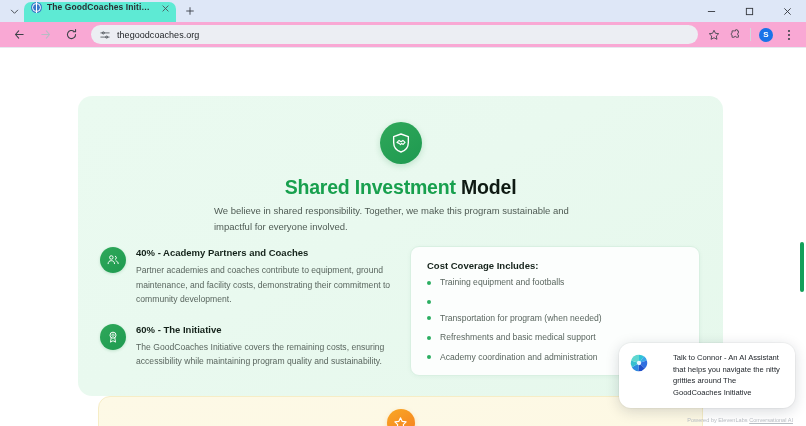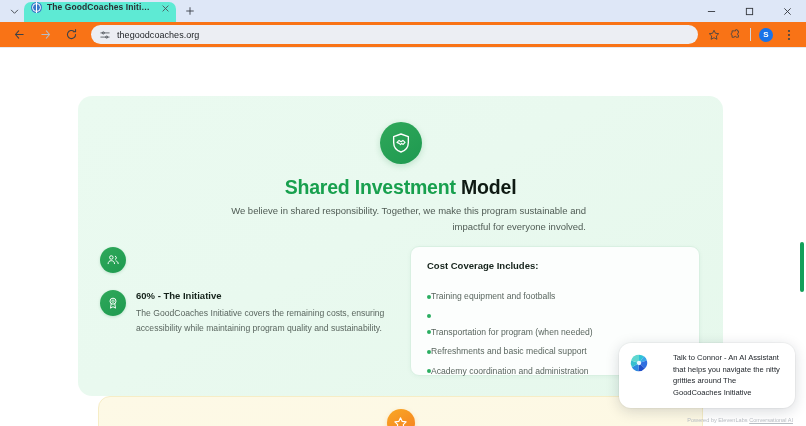--- a/index.html
+++ b/index.html
@@ -52,21 +52,21 @@
   }
   .win-controls {
     position: absolute; right: 0; top: 0; height: 22px; display: flex; align-items: center;
   }
   .win-btn {
     width: 38px; height: 22px; display: flex; align-items: center; justify-content: center;
     color: #33373d;
   }
 
   .toolbar {
-    height: 26px; background: #f97316; display: flex; align-items: center;
+    height: 26px; background: #f9a8d4; display: flex; align-items: center;
     padding: 0 6px; gap: 0px; border-bottom: 1px solid #e6e9ef;
   }
   .nav-btn {
     width: 26px; height: 26px; display: flex; align-items: center; justify-content: center;
     color: #3c4148; border-radius: 50%;
   }
   .nav-btn.disabled { color: #b7bcc4; }
   .omnibox {
     flex: 1 1 auto; height: 19px; background: #eceef3; border-radius: 10px;
     display: flex; align-items: center; padding: 0 9px; gap: 7px; margin: 0 5px 0 7px;
@@ -104,21 +104,21 @@
   }
 
   .hero-title {
     position: absolute; left: 0; right: 0; top: 80px; text-align: center;
     font-size: 19.5px; font-weight: bold; color: #0f1a13; letter-spacing: -0.01em;
   }
   .hero-title .accent { color: #18a04e; margin-top: 31px; }
 
   .hero-sub {
     position: absolute; left: 136px; width: 372px; top: 107px;
-    text-align: right; font-size: 9.5px; color: #4f5b54; line-height: 15.5px;
+    text-align: left; font-size: 9.5px; color: #4f5b54; line-height: 15.5px;
   }
 
   
   .points { position: absolute; left: 22px; top: 150px; width: 300px; }
   .point { display: flex; gap: 10px; margin-bottom: 16px; }
   .point-badge {
     width: 26px; height: 26px; border-radius: 50%; flex: 0 0 auto; margin-top: 1px;
     background: linear-gradient(145deg, #2fa85a 0%, #1e9a50 100%);
     display: flex; align-items: center; justify-content: center;
     box-shadow: 0 1px 3px rgba(30,140,70,.2);
@@ -127,24 +127,24 @@
   .point-title { font-size: 9.5px; font-weight: bold; color: #14221a; margin-bottom: 5px; }
   .point-text { font-size: 8.6px; color: #5a665f; line-height: 14.5px; }
 
   
   .cost-card {
     position: absolute; left: 332px; top: 150px; width: 290px; height: 130px;
     background: rgba(255,255,255,.86); border: 1px solid #d9f0e2;
     border-radius: 9px; padding: 13px 16px;
     box-shadow: 0 1px 4px rgba(40,120,75,.05);
   }
-  .cost-title { font-size: 9.5px; font-weight: bold; color: #14221a; margin-bottom: 20px; }
+  .cost-title { font-size: 9.5px; font-weight: bold; color: #14221a; margin-bottom: 6px; }
   .cost-list { list-style: none; }
   .cost-item {
-    display: flex; align-items: flex-start; gap: 0; margin-bottom: 8.5px;
+    display: flex; align-items: flex-start; gap: 9px; margin-bottom: 8.5px;
     font-size: 8.6px; color: #5a665f; line-height: 11px;
   }
   .cost-dot {
     width: 4px; height: 4px; border-radius: 50%; background: #2bae61;
     flex: 0 0 auto; margin-top: 3.5px;
   }
 
   
   .cream-card {
     position: absolute; left: 98px; top: 348px; width: 605px; height: 90px;
@@ -304,20 +304,24 @@
       <div class="points">
 
         <div class="point">
           <div class="point-badge">
             <svg width="14" height="14" viewBox="0 0 20 20">
               <circle cx="7.6" cy="6.4" r="2.5" fill="none" stroke="#fff" stroke-width="1.4"></circle>
               <path d="M3 15.2 C3 12.4 5 11 7.6 11 C10.2 11 12.2 12.4 12.2 15.2" fill="none" stroke="#fff" stroke-width="1.4" stroke-linecap="round"></path>
               <path d="M13.3 4.6 A2.4 2.4 0 0 1 13.3 9.1" fill="none" stroke="#fff" stroke-width="1.35" stroke-linecap="round"></path>
               <path d="M14.3 11.3 C16.3 11.8 17.4 13.2 17.4 15.2" fill="none" stroke="#fff" stroke-width="1.35" stroke-linecap="round"></path>
             </svg>
+          </div>
+          <div class="point-body">
+            <div class="point-title">40% - Academy Partners and Coaches</div>
+            <div class="point-text">Partner academies and coaches contribute to equipment, ground maintenance, and facility costs, demonstrating their commitment to community development.</div>
           </div>
         </div>
 
         <div class="point">
           <div class="point-badge">
             <svg width="14" height="14" viewBox="0 0 20 20">
               <circle cx="10" cy="7.4" r="4.3" fill="none" stroke="#fff" stroke-width="1.4"></circle>
               <circle cx="10" cy="7.4" r="1.7" fill="none" stroke="#fff" stroke-width="1.1"></circle>
               <path d="M7.4 11.2 L6.4 17.4 L10 15.3 L13.6 17.4 L12.6 11.2" fill="none" stroke="#fff" stroke-width="1.35" stroke-linejoin="round" stroke-linecap="round"></path>
             </svg>

